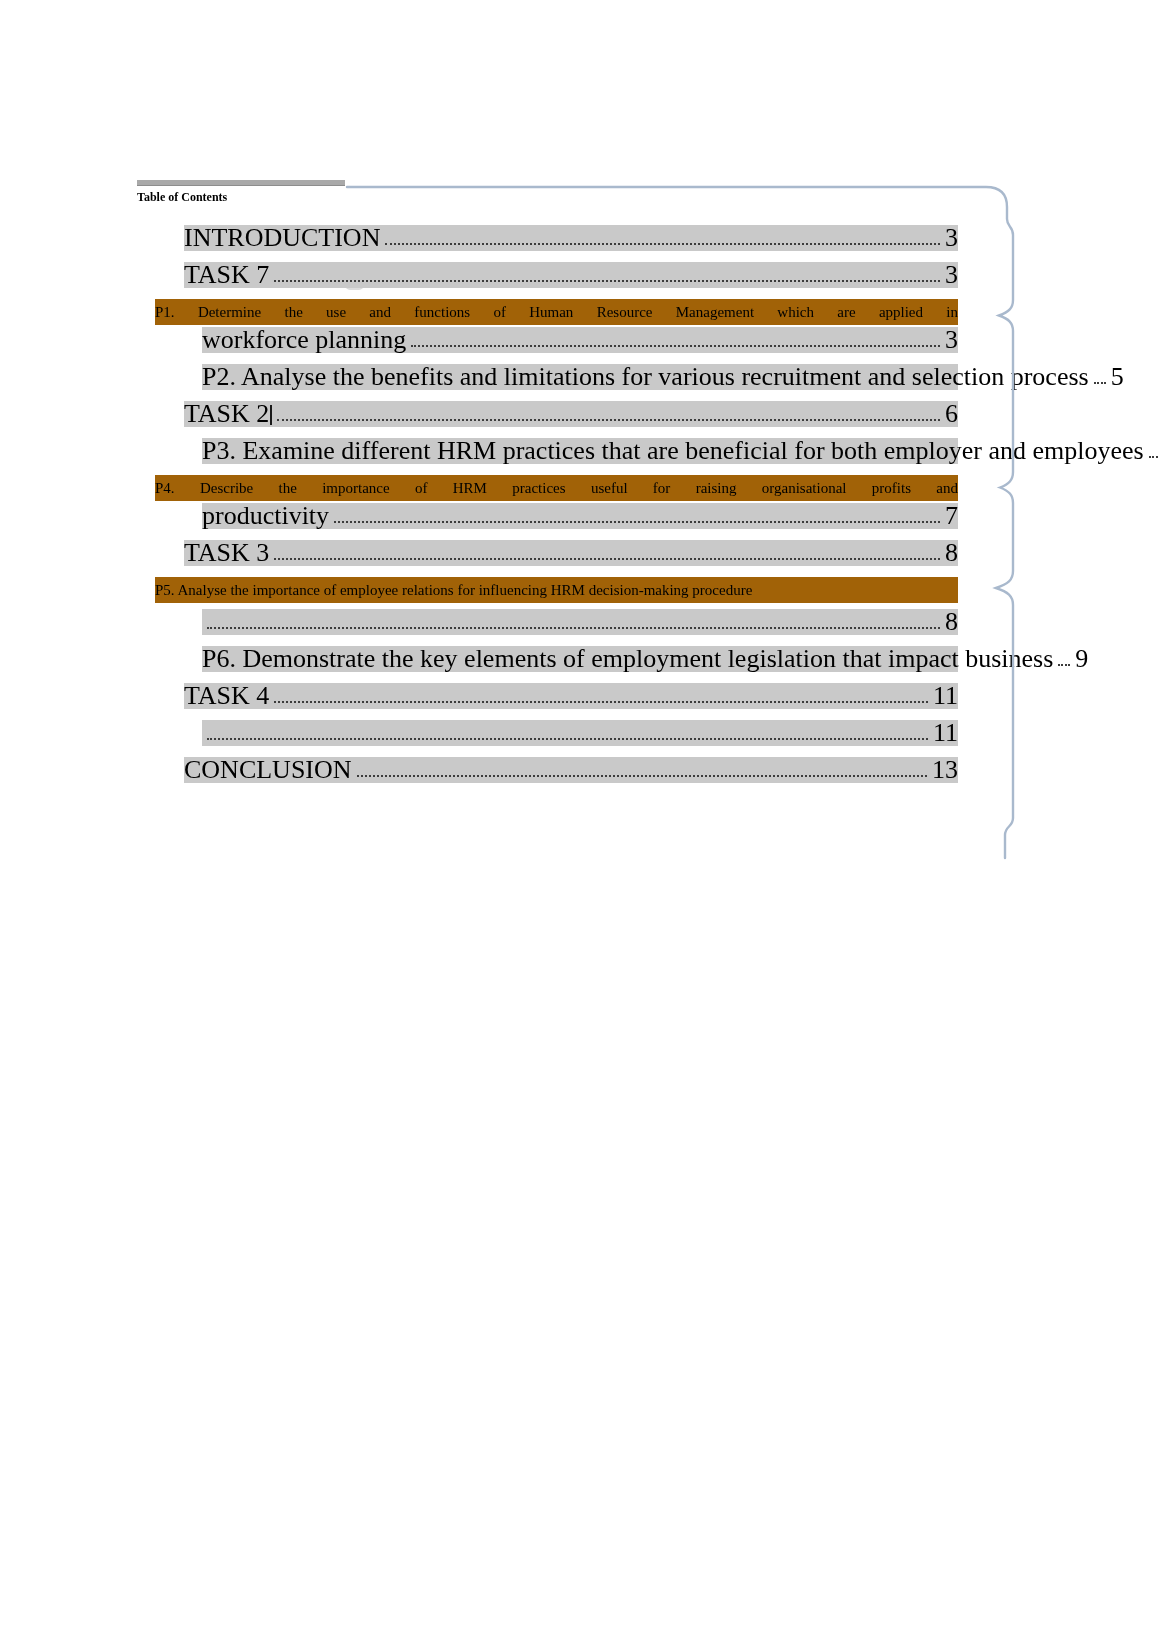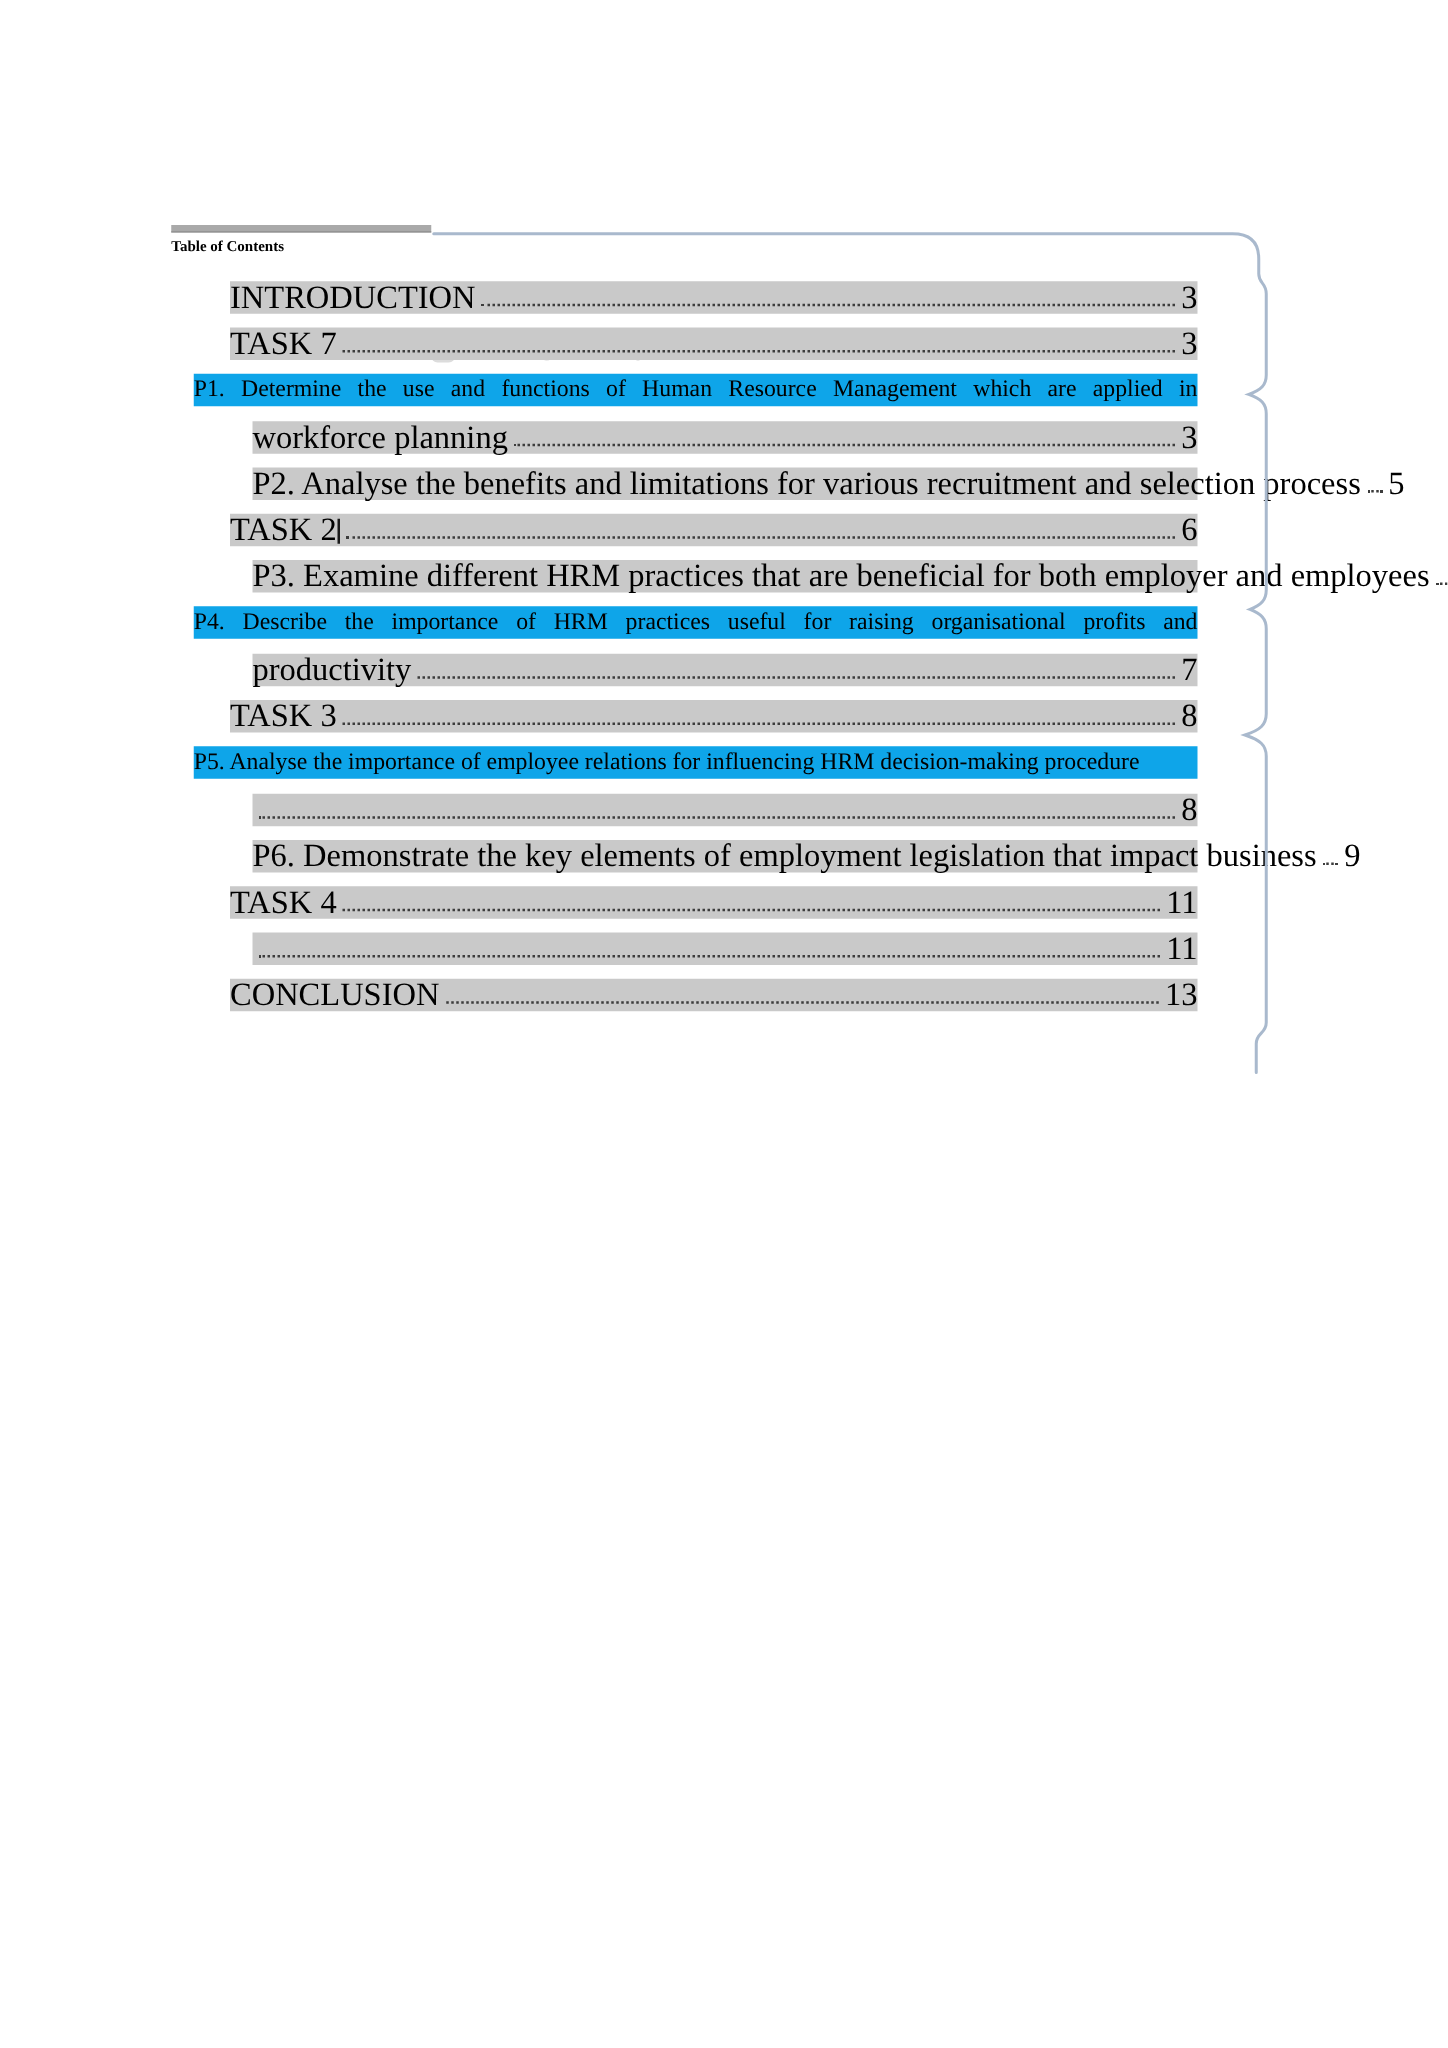--- a/index.html
+++ b/index.html
@@ -26,22 +26,22 @@
   .toc{position:absolute;left:137px;top:184px;width:821px;z-index:1;}
   .toc-title{font-weight:bold;font-size:12px;line-height:26px;margin:0 0 15px 0;}
   .entry{margin:0 0 11px 0;}
   .row{display:flex;background:#c9c9c9;line-height:26px;
     font-size:26px;position:relative;margin-left:47px;}
   .lvl2{margin-left:18px;}
   .t{white-space:nowrap;}
   .lead{flex:1 1 auto;min-width:12px;border-bottom:2.5px dotted #3c3c3c;
     margin:0 1px 6px 5px;}
   .pg{padding-left:4px;white-space:nowrap;}
-  .line1{display:block;background:#0ea5e9;line-height:26px;font-size:19px;
-    text-align:justify;text-align-last:justify;margin-bottom:12px;}
+  .line1{display:block;background:#a16207;line-height:26px;font-size:15px;
+    text-align:justify;text-align-last:justify;margin-bottom:2px;}
   .line1.nojust{text-align:right;text-align-last:left;white-space:nowrap;
     overflow:hidden;}
   .gap6{margin-top:6px;}
   .caret{display:inline-block;width:2px;height:20px;background:#1a1a1a;
     vertical-align:-3px;margin-left:1px;}
 </style>
 </head>
 <body>
 
 <div class="top-bar"></div>

